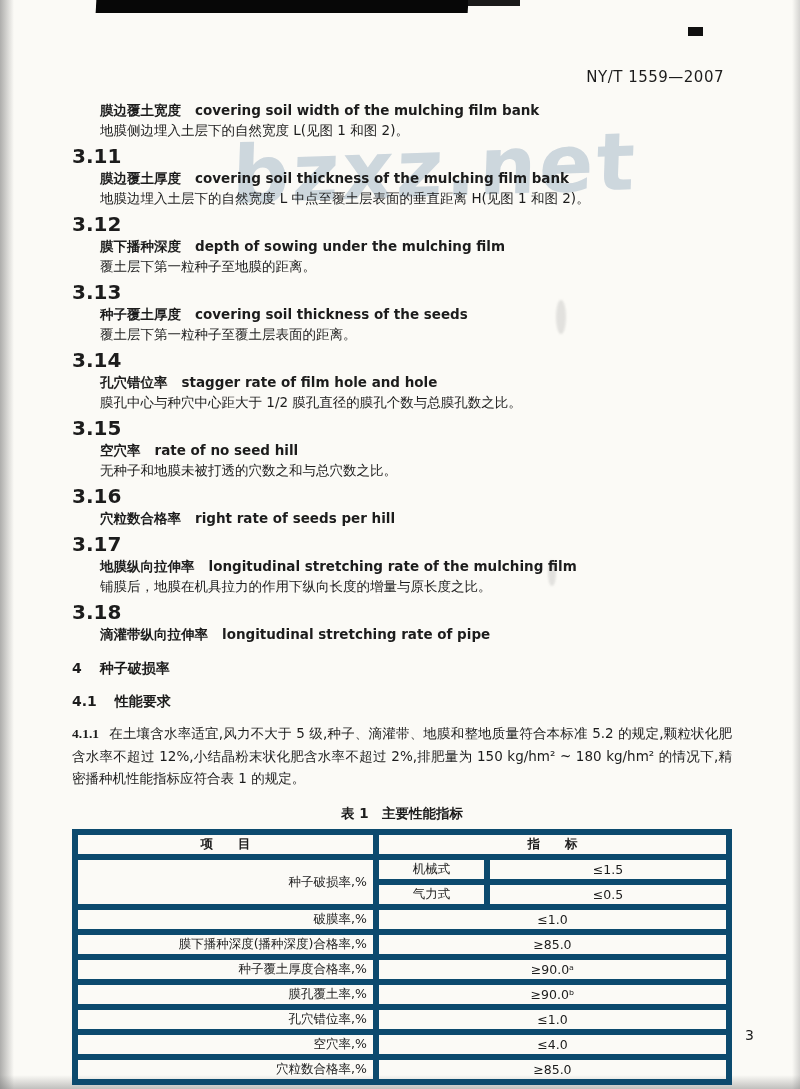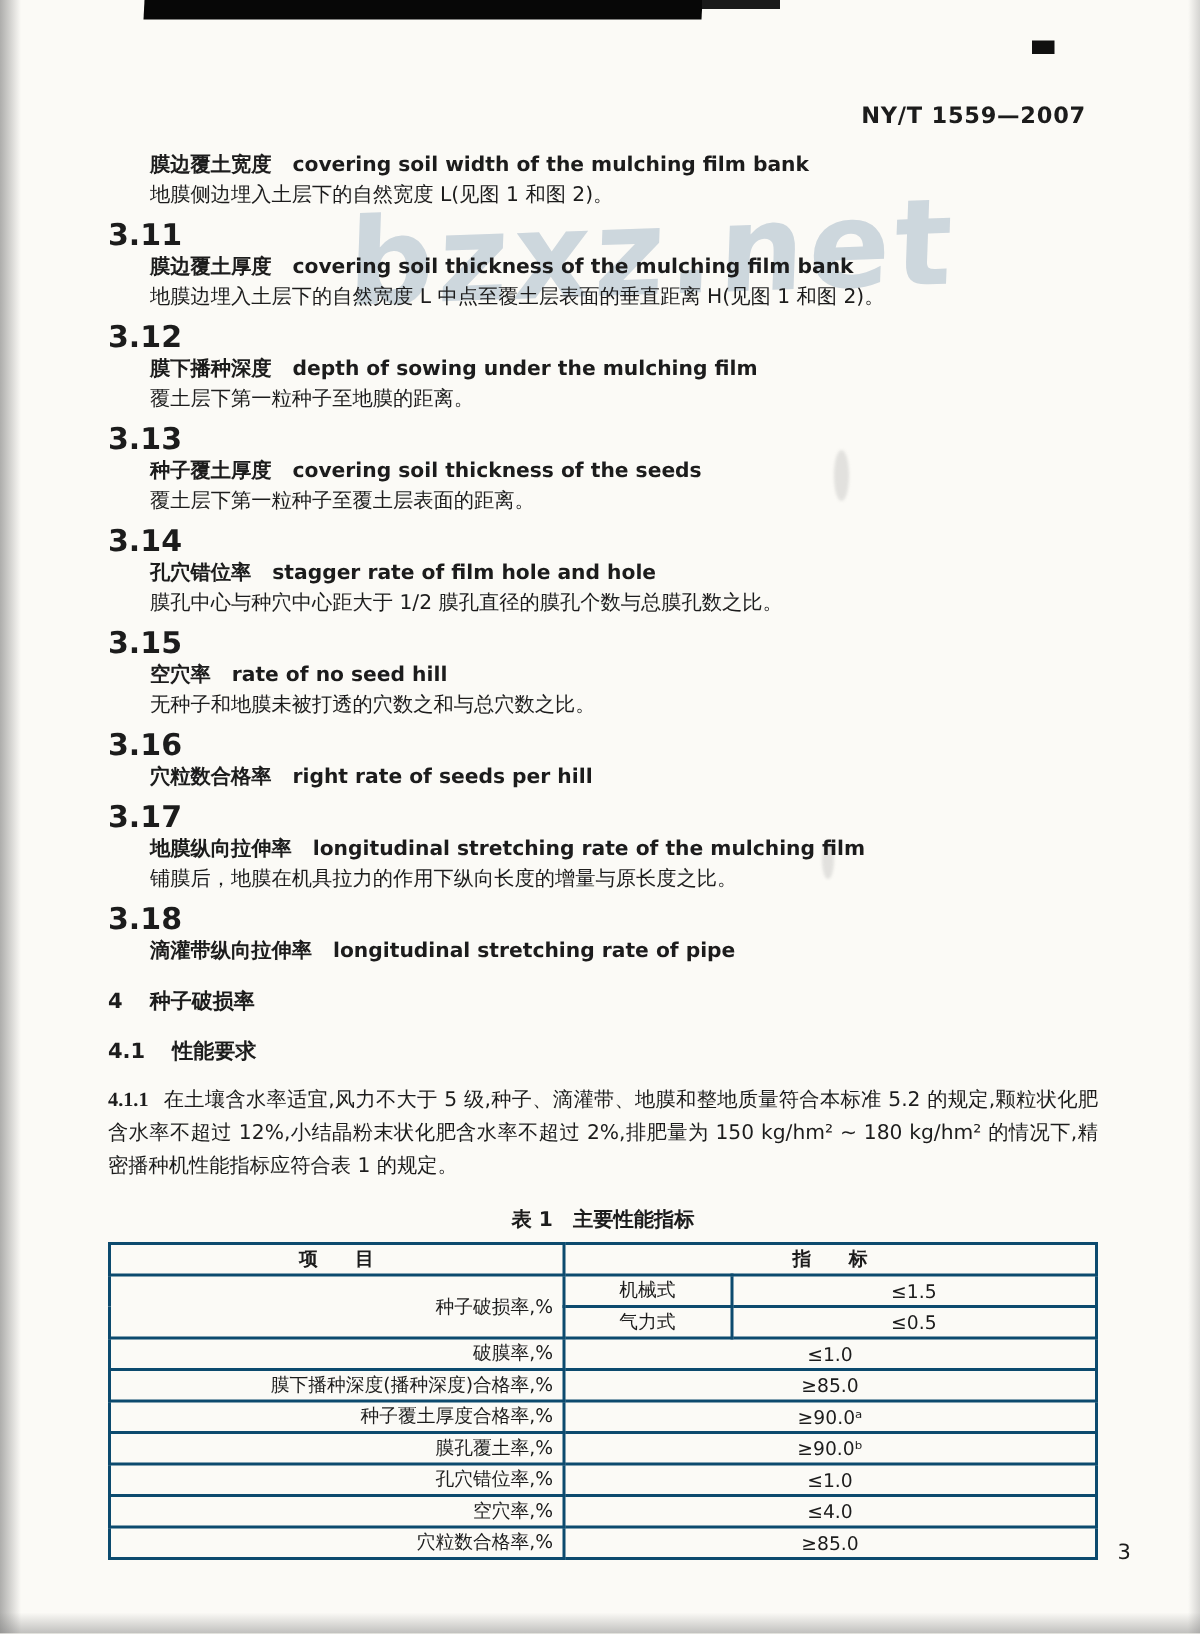--- a/index.html
+++ b/index.html
@@ -33,21 +33,21 @@
     position:absolute; top:122px; left:232px;
     font-size:80px; font-weight:700; letter-spacing:3px;
     color:rgba(120,150,175,.35);
     transform:rotate(-2deg) skewX(-4deg);
     white-space:nowrap;
     pointer-events:none;
   }
 
   .doc-header {
     position:absolute; top:68px; right:76px;
-    font-size:15px; font-weight:700; letter-spacing:.5px;
+    font-size:15px; font-weight:400; letter-spacing:.5px;
   }
 
   .content {
     position:absolute; top:100px; left:72px; width:660px;
     font-size:13.5px;
   }
   .sec-number { font-size:20px; font-weight:700; line-height:18px; margin:7px 0 3px; }
   .term-line  { margin-left:28px; line-height:20px; font-weight:700; }
   .term-en    { margin-left:14px;margin-top:33px; }
   .def        { margin-left:28px; line-height:20px; }
@@ -58,21 +58,21 @@
   .para { margin-top:12px; line-height:22px; text-align:justify; }
   .para .p-num { font-weight:700; margin-right:10px;font-family:Liberation Serif, serif; }
 
   .table-title { margin:16px 0 6px; text-align:center; font-weight:700; font-size:13.5px; }
   table.perf {
     width:100%; border-collapse:collapse;
     border:2px solid #2b2b2b;
     font-size:12.5px;
   }
   table.perf th, table.perf td {
-    border:2px solid #0c4a6e;
+    border:6px solid #0c4a6e;
     padding:1px 6px;
     height:18px;
   }
   table.perf th { font-weight:700; height:21px; text-align:center; }
   td.item { width:46%; text-align:right; padding-left:12px; }
   td.sub  { width:17%; text-align:center; }
   td.val  { text-align:center; }
 
   .page-number { position:absolute; bottom:46px; right:46px; font-size:14px; }
 </style>

